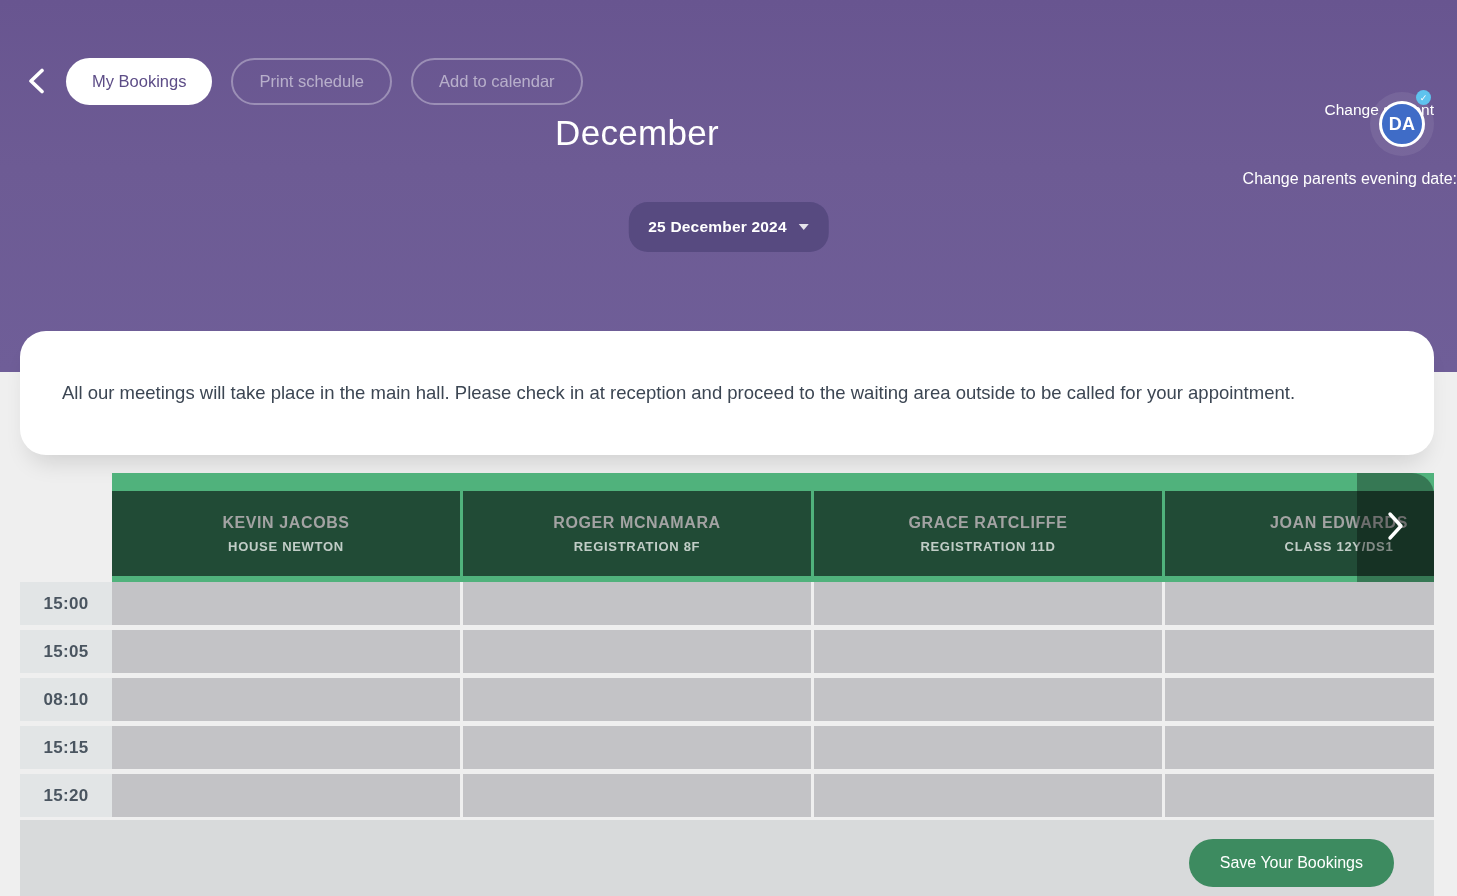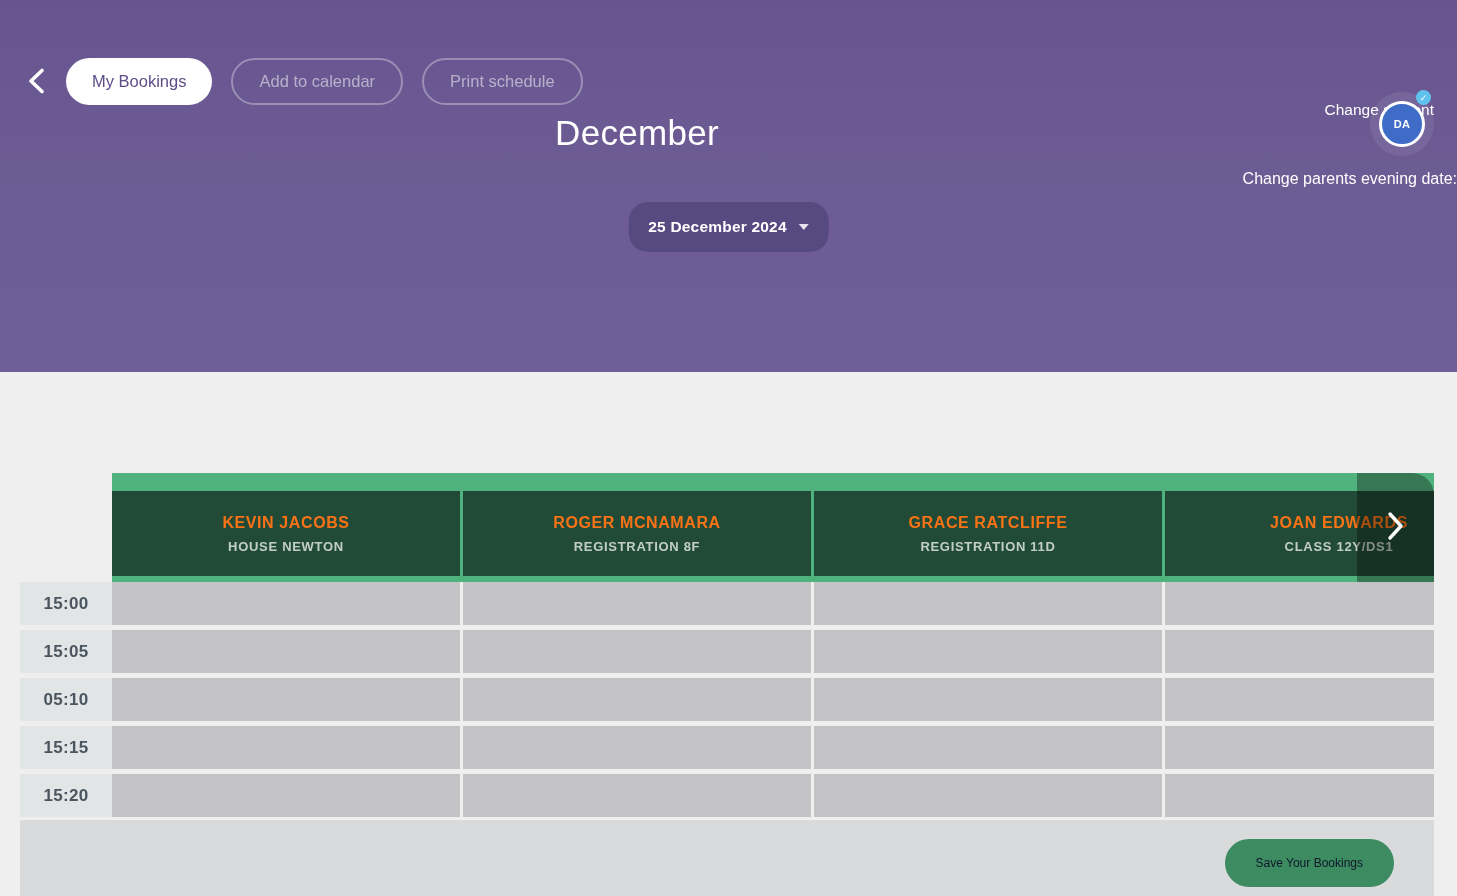--- a/index.html
+++ b/index.html
@@ -117,21 +117,21 @@
     background: rgba(255,255,255,0.08);
   }
   .avatar {
     position: absolute;
     left: 1379px; top: 101px;
     width: 46px; height: 46px;
     border-radius: 50%;
     background: #3f6cc7;
     border: 3px solid #ffffff;
     color: #ffffff;
-    font-size: 11px;
+    font-size: 18px;
     font-weight: 700;
     display: flex; align-items: center; justify-content: center;
     cursor: pointer;
     letter-spacing: 0.3px;
   }
   .avatar-badge {
     position: absolute;
     left: 1416px; top: 90px;
     width: 15px; height: 15px;
     border-radius: 50%;
@@ -170,21 +170,21 @@
   }
   .teacher-col {
     flex: 0 0 348px;
     height: 85px;
     background: #214b36;
     display: flex; flex-direction: column;
     align-items: center; justify-content: center;
     gap: 7px;
   }
   .teacher-name {
-    color: #f97316;
+    color: #a3a3a3;
     font-size: 16px;
     font-weight: 700;
     letter-spacing: 0.6px;
   }
   .teacher-group {
     color: rgba(255,255,255,0.72);
     font-size: 13px;
     font-weight: 700;
     letter-spacing: 0.7px;
   }
@@ -240,62 +240,65 @@
     background: #d8dadb;
   }
   .save-btn {
     position: absolute;
     right: 40px; top: 19px;
     height: 48px;
     padding: 0 31px;
     border: none;
     border-radius: 24px;
     background: #3d8b60;
-    color: #0f172a;
+    color: #ffffff;
     font-family: "Liberation Sans", sans-serif;
-    font-size: 12px;
+    font-size: 16px;
     font-weight: 500;
     cursor: pointer;
   }
 </style>
 </head>
 <body>
 
 <div class="screen">
 
   <div class="purple-band">
     <button class="back-btn">
       <span>
         <svg width="17" height="26" viewBox="0 0 17 26" fill="none">
           <polyline points="14,2.5 3,13 14,23.5" stroke="#ffffff" stroke-width="3.6" stroke-linecap="round" stroke-linejoin="round"></polyline>
         </svg>
       </span>
     </button>
 
     <div class="tab-row">
       <button class="pill active">My Bookings</button>
+      <button class="pill ghost">Print schedule</button>
       <button class="pill ghost">Add to calendar</button>
-      <button class="pill ghost">Print schedule</button>
     </div>
 
     <h1 class="month-title">December</h1>
     <p class="date-prompt">Change parents evening date:</p>
     <button class="date-dropdown">
       <span>25 December 2024</span>
       <span class="caret-down"></span>
     </button>
 
     <div class="change-student">Change student</div>
     <div class="avatar-halo"></div>
     <div class="avatar">
       <span>DA</span>
     </div>
     <div class="avatar-badge">✓</div>
   </div>
 
+  <div class="notice-card">
+    <p>All our meetings will take place in the main hall.  Please check in at reception and proceed to the waiting area outside to be called for your appointment.</p>
+  </div>
 
   <div class="col-headers">
     <div class="teacher-col">
       <div class="teacher-name">KEVIN JACOBS</div>
       <div class="teacher-group">HOUSE NEWTON</div>
     </div>
     <div class="teacher-col">
       <div class="teacher-name">ROGER MCNAMARA</div>
       <div class="teacher-group">REGISTRATION 8F</div>
     </div>
@@ -312,21 +315,21 @@
         <svg width="17" height="30" viewBox="0 0 17 30" fill="none">
           <polyline points="3,3 14,15 3,27" stroke="#ffffff" stroke-width="3.4" stroke-linecap="round" stroke-linejoin="round"></polyline>
         </svg>
       </span>
     </button>
   </div>
 
   <div class="time-col">
     <div class="time-cell">15:00</div>
     <div class="time-cell">15:05</div>
-    <div class="time-cell">05:10</div>
+    <div class="time-cell">08:10</div>
     <div class="time-cell">15:15</div>
     <div class="time-cell">15:20</div>
   </div>
 
   <div class="slot-grid">
     <div class="slot-row">
       <div class="slot-cell"></div>
       <div class="slot-cell"></div>
       <div class="slot-cell"></div>
       <div class="slot-cell"></div>

